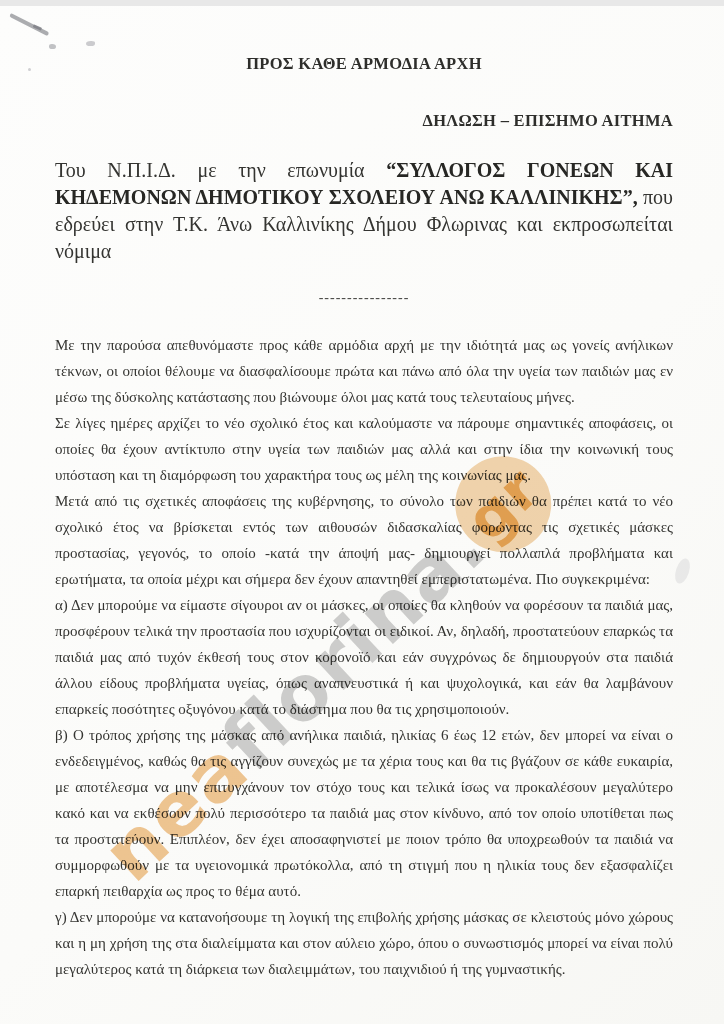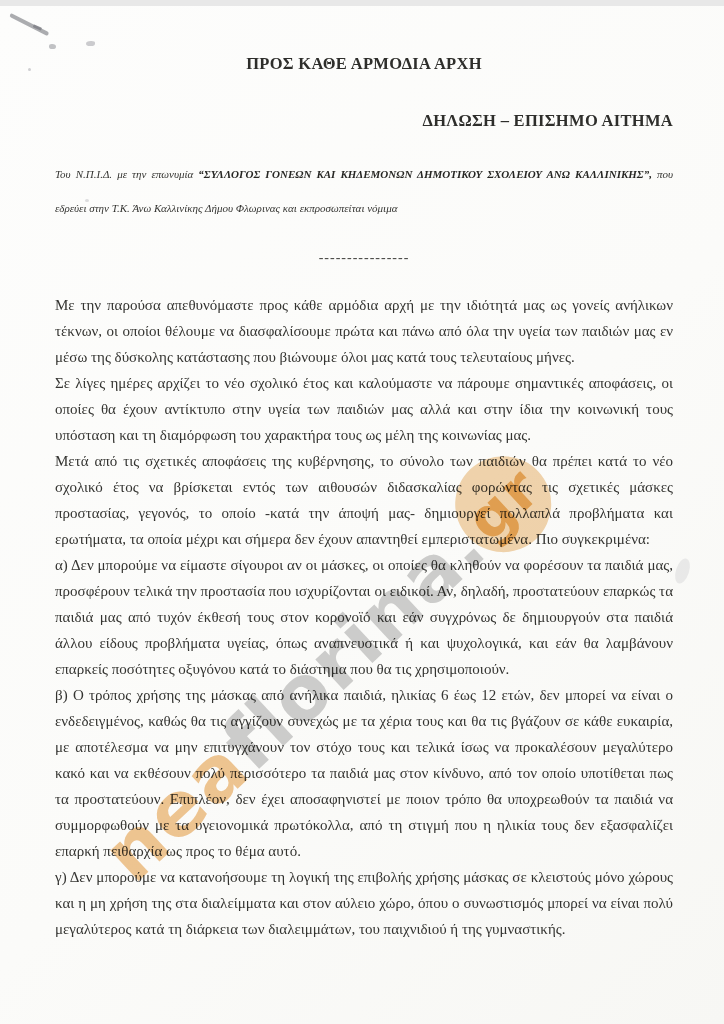--- a/index.html
+++ b/index.html
@@ -55,25 +55,24 @@
   .h2 {
     margin-top: 37px;
     text-align: right;
     font-weight: bold;
     font-size: 16.5px;
     letter-spacing: .3px;
     color: #2e2e2b;
   }
   .intro {
     margin-top: 26px;
-    font-size: 11px;
-    line-height: 34px;
+    font-size: 20px;
+    line-height: 27px;
     text-align: justify;
     color: #343431;
-    font-style: italic;
   }
   .intro strong { color: #272724; }
   .separator {
     margin-top: 25px;
     text-align: center;
     font-size: 14px;
     letter-spacing: 1px;
     color: #4a4a47;
     line-height: 16px;
   }

